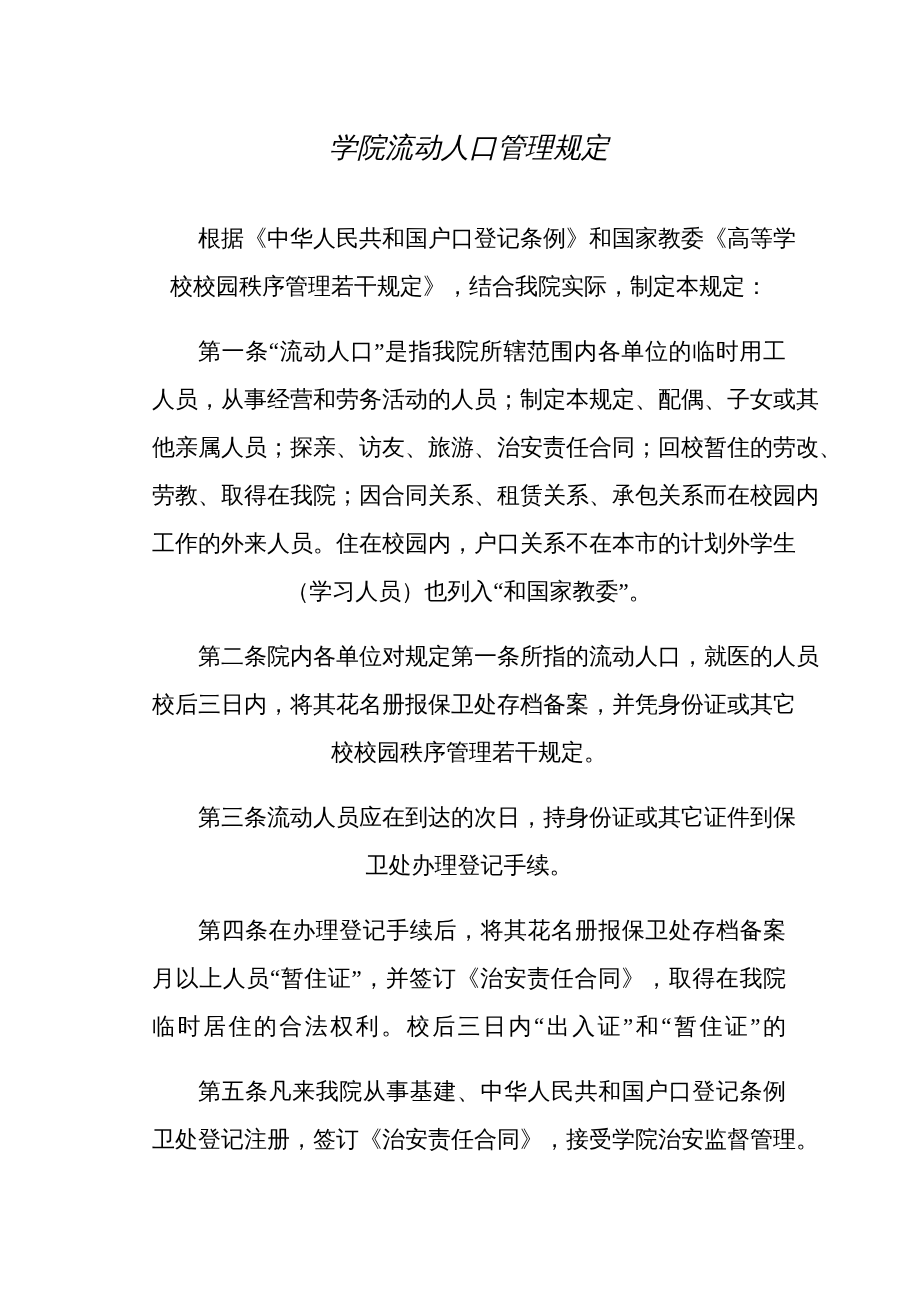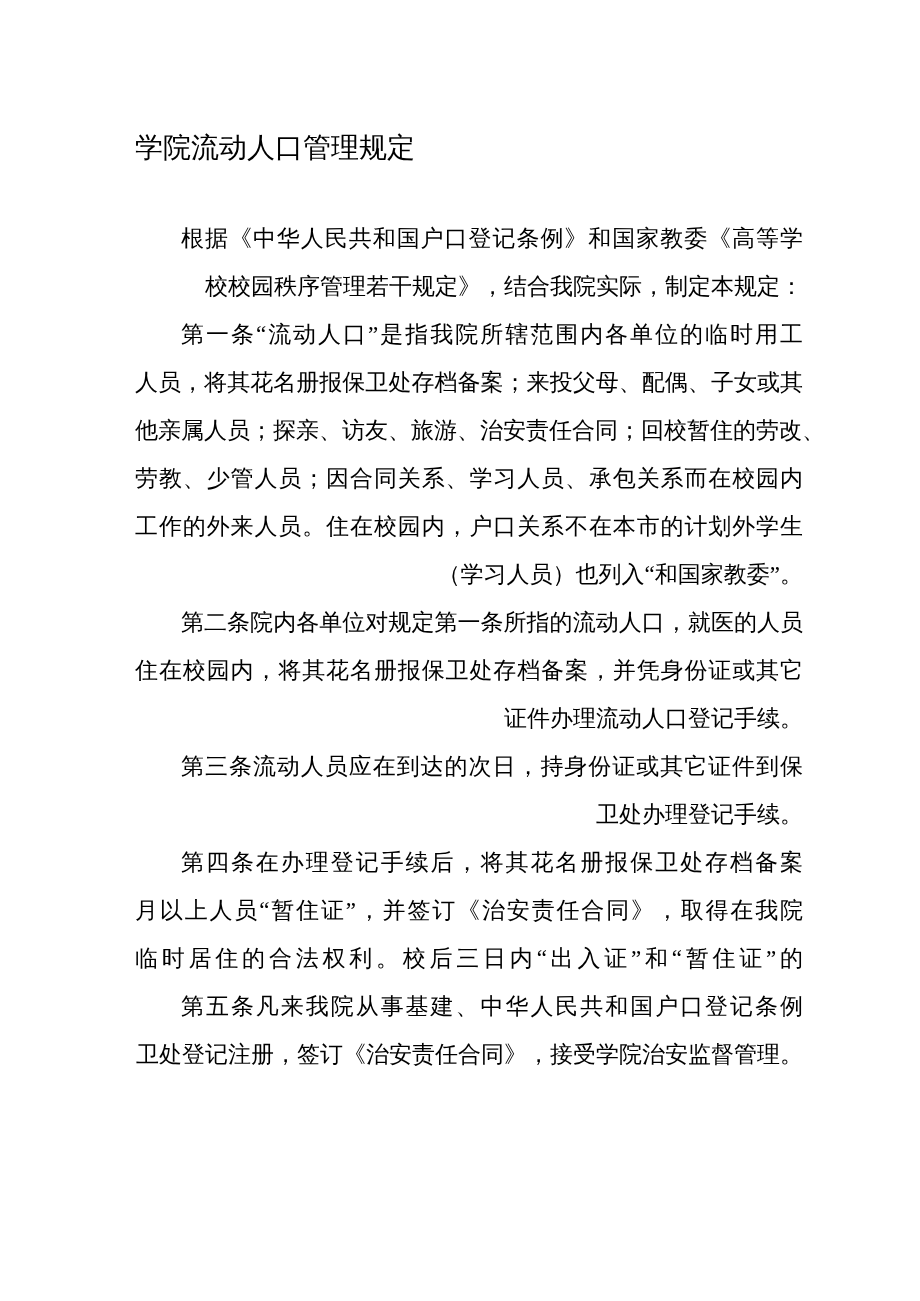--- a/index.html
+++ b/index.html
@@ -21,37 +21,38 @@
     left: 135px;
     top: 0;
     width: 668px;
   }
   .doc-title {
     margin: 126px 0 0 0;
     padding: 0;
     font-size: 28px;
     line-height: 44px;
     font-weight: 400;
-    text-align: left;
+    text-align: center;
     letter-spacing: 0px;
     white-space: nowrap;
+    font-style: italic;
   }
   .doc-body {
     margin-top: 45px;
     font-size: 23px;
     line-height: 48px;
   }
   .para {
-    margin: 0;
+    margin: 17px;
     padding: 0;
   }
   .ln {
     display: block;
     white-space: nowrap;
-    text-align: right;
+    text-align: center;
   }
   .ln.fill {
     text-align: justify;
     text-align-last: justify;
   }
   .ln.indent {
     text-indent: 2em;
   }
 </style>
 </head>
@@ -64,31 +65,31 @@
 
     <div class="doc-body">
 
       <p class="para">
         <span class="ln indent fill">根据《中华人民共和国户口登记条例》和国家教委《高等学</span>
         <span class="ln">校校园秩序管理若干规定》，结合我院实际，制定本规定：</span>
       </p>
 
       <p class="para">
         <span class="ln indent fill">第一条“流动人口”是指我院所辖范围内各单位的临时用工</span>
-        <span class="ln fill">人员，将其花名册报保卫处存档备案；来投父母、配偶、子女或其</span>
+        <span class="ln fill">人员，从事经营和劳务活动的人员；制定本规定、配偶、子女或其</span>
         <span class="ln fill">他亲属人员；探亲、访友、旅游、治安责任合同；回校暂住的劳改、</span>
-        <span class="ln fill">劳教、少管人员；因合同关系、学习人员、承包关系而在校园内</span>
+        <span class="ln fill">劳教、取得在我院；因合同关系、租赁关系、承包关系而在校园内</span>
         <span class="ln fill">工作的外来人员。住在校园内，户口关系不在本市的计划外学生</span>
         <span class="ln">（学习人员）也列入“和国家教委”。</span>
       </p>
 
       <p class="para">
         <span class="ln indent fill">第二条院内各单位对规定第一条所指的流动人口，就医的人员</span>
-        <span class="ln fill">住在校园内，将其花名册报保卫处存档备案，并凭身份证或其它</span>
-        <span class="ln">证件办理流动人口登记手续。</span>
+        <span class="ln fill">校后三日内，将其花名册报保卫处存档备案，并凭身份证或其它</span>
+        <span class="ln">校校园秩序管理若干规定。</span>
       </p>
 
       <p class="para">
         <span class="ln indent fill">第三条流动人员应在到达的次日，持身份证或其它证件到保</span>
         <span class="ln">卫处办理登记手续。</span>
       </p>
 
       <p class="para">
         <span class="ln indent fill">第四条在办理登记手续后，将其花名册报保卫处存档备案</span>
         <span class="ln fill">月以上人员“暂住证”，并签订《治安责任合同》，取得在我院</span>

